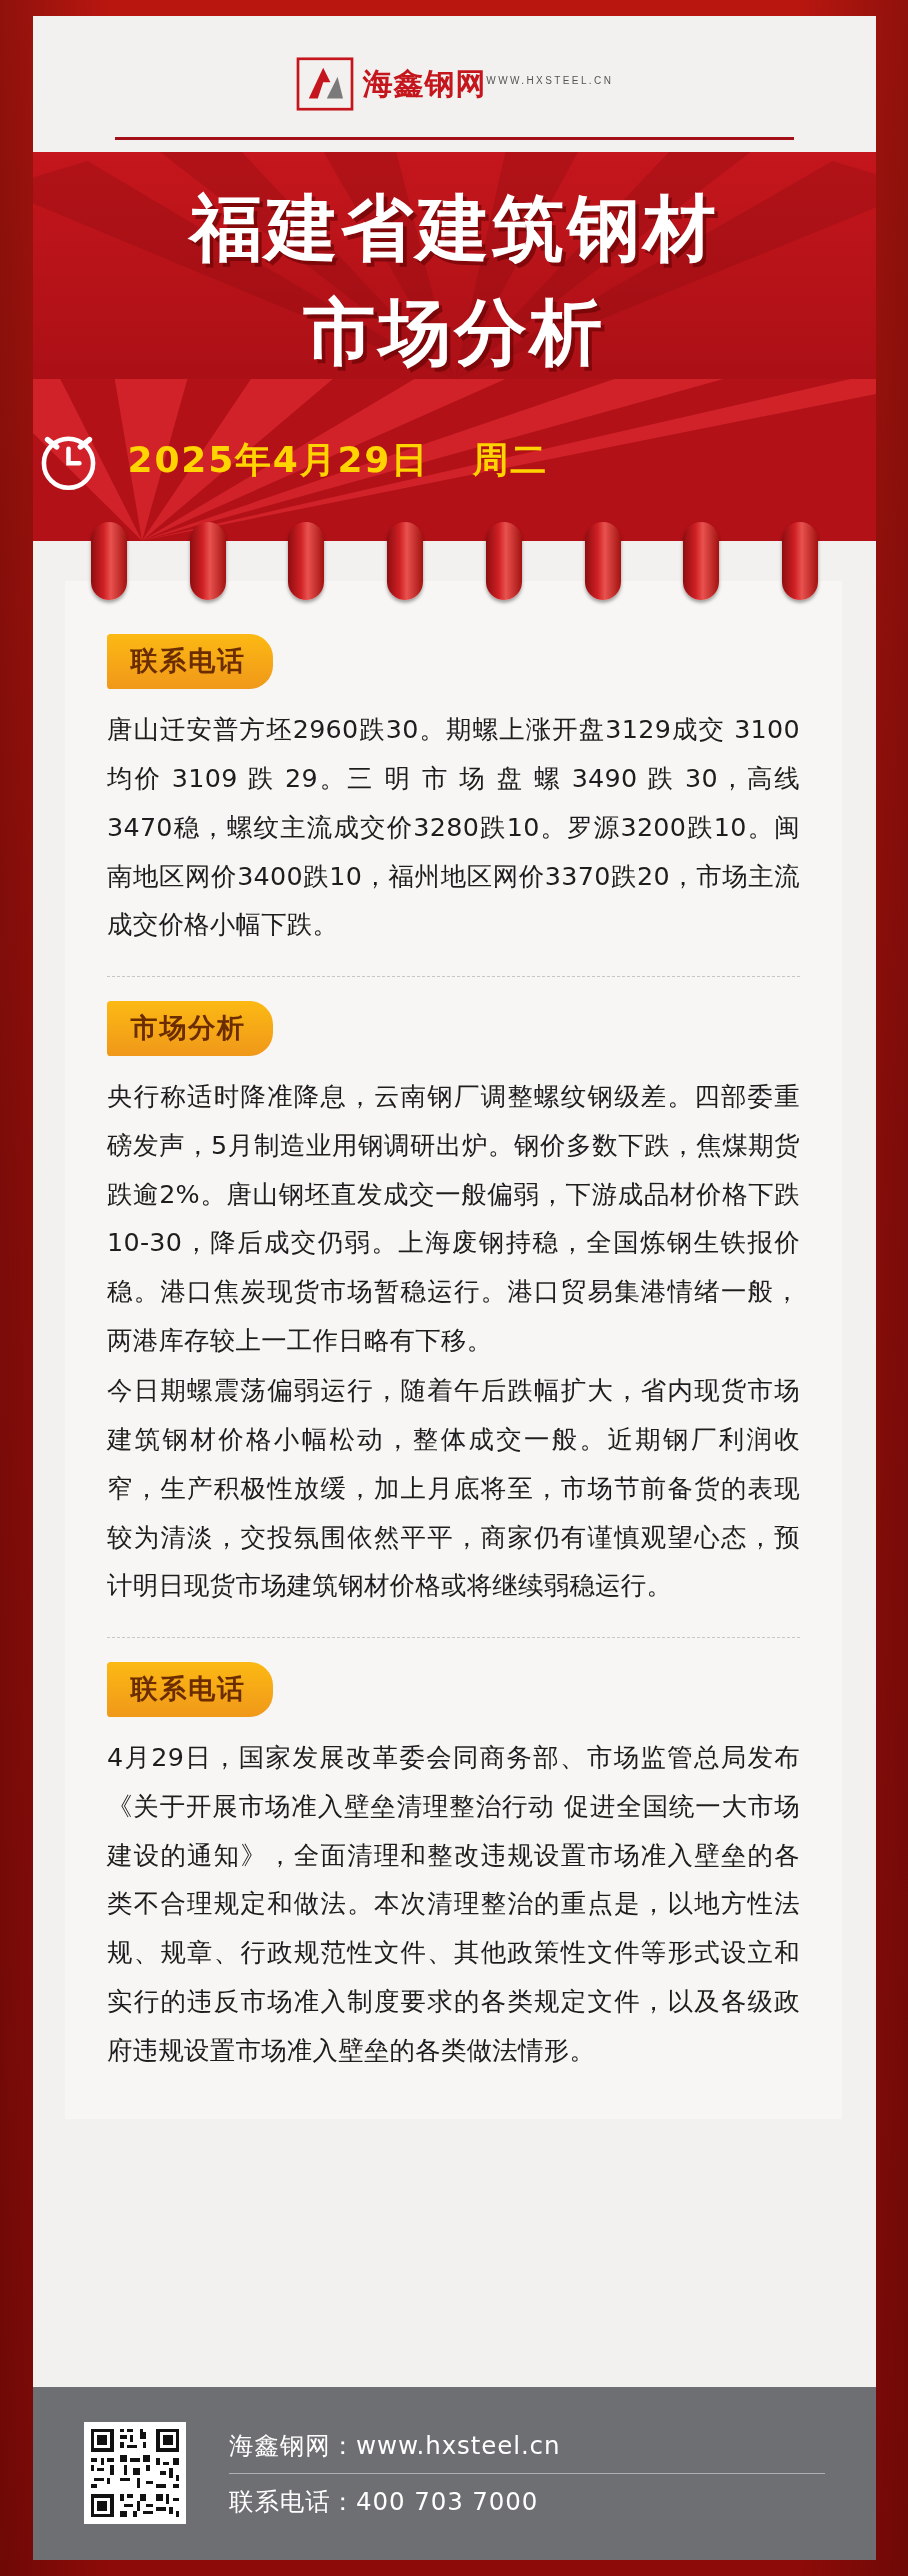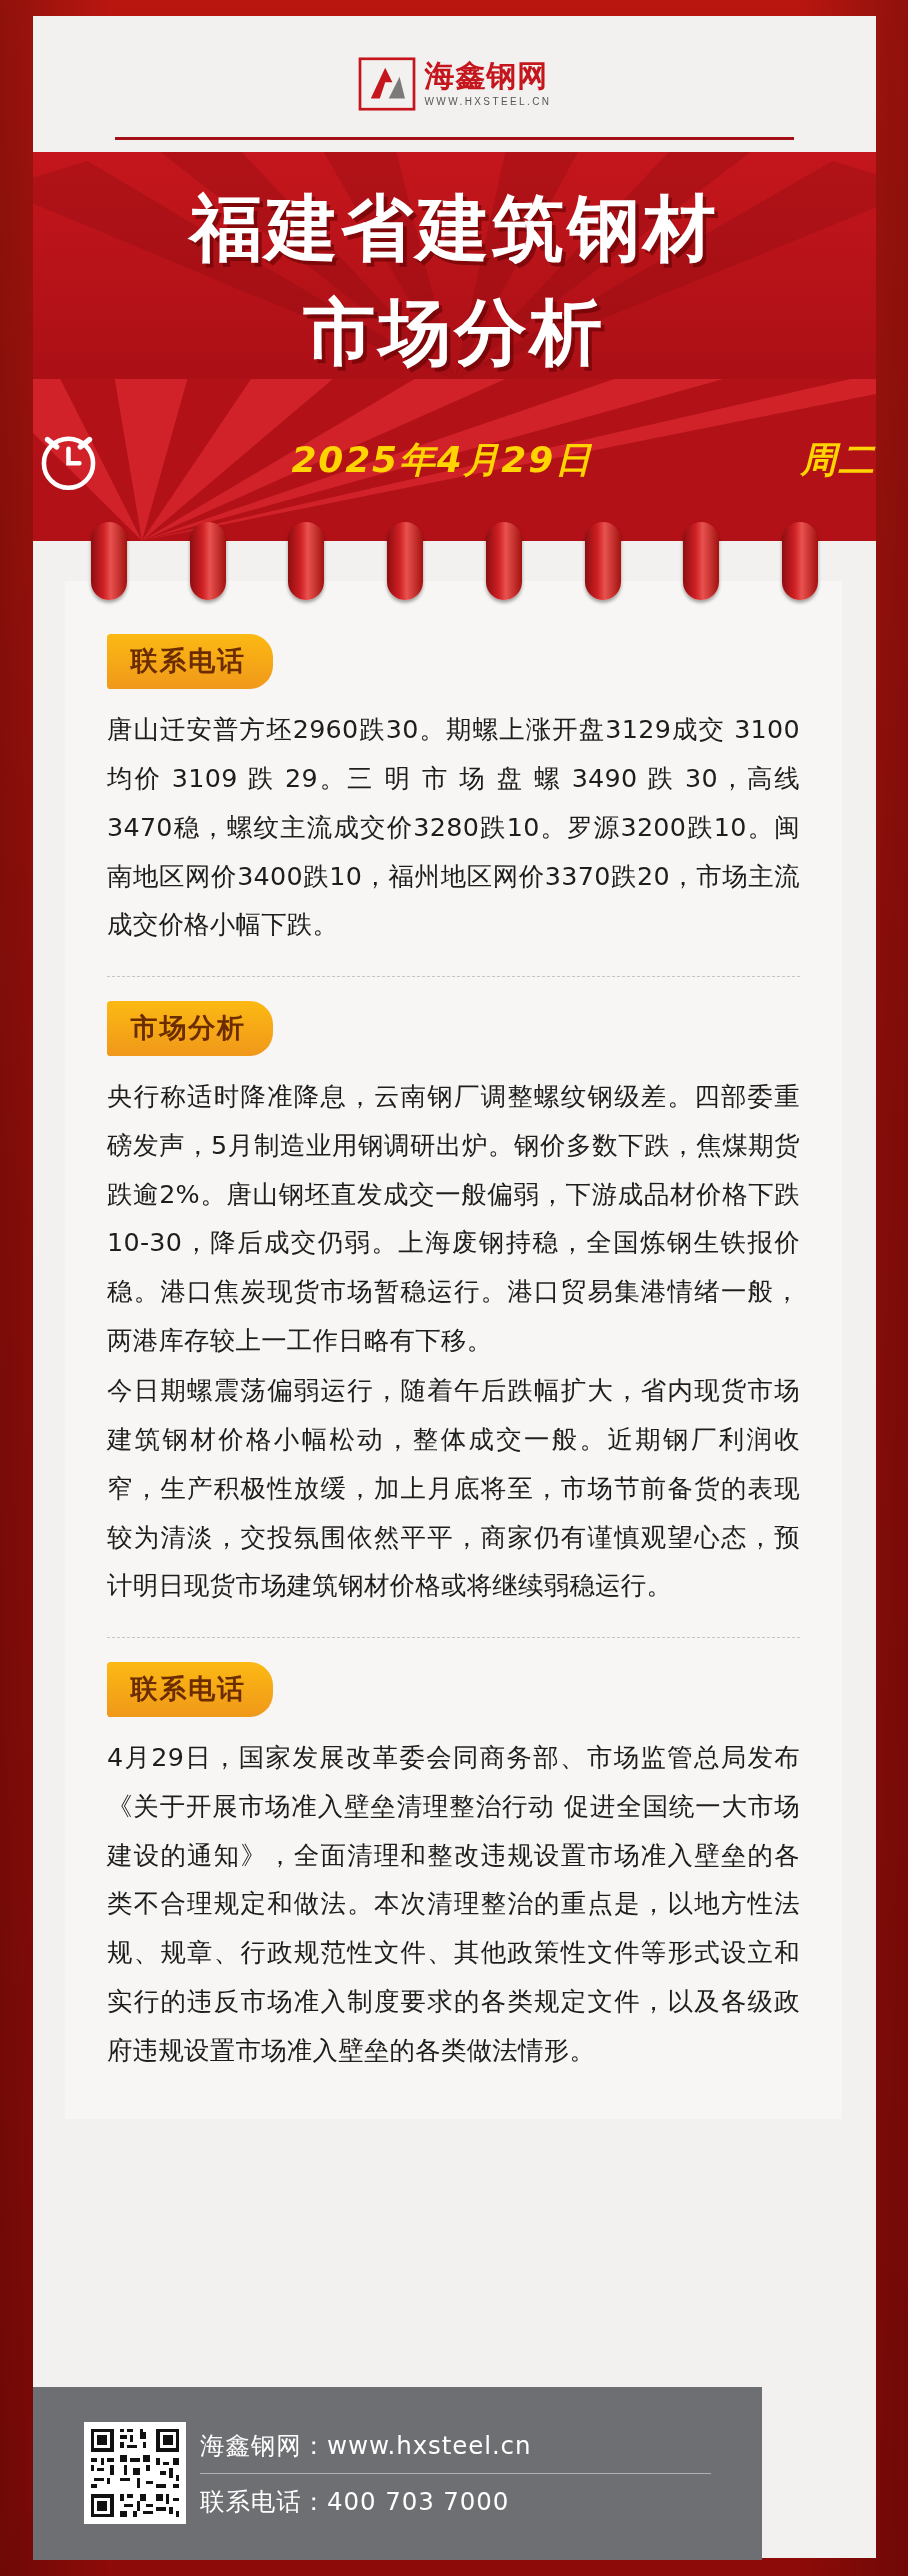--- a/index.html
+++ b/index.html
@@ -49,21 +49,21 @@
     gap: 9px;
   }
   .logo-mark {
     width: 58px;
     height: 54px;
     position: relative;
   }
   .logo-mark svg { display:block; }
   .logo-text {
     display: flex;
-    flex-direction: column;
+    flex-direction: row;
     align-items: flex-start;
     line-height: 1;
   }
   .logo-cn {
     font-size: 30px;
     font-weight: bold;
     color: #c4161c;
     letter-spacing: 0.9px;
   }
   .logo-en {
@@ -113,23 +113,22 @@
   }
   .date-band .fan {
     position: absolute;
     inset: 0;
   }
   .date-inner {
     position: relative;
     height: 100%;
     display: flex;
     align-items: center;
-    justify-content: space-between;
+    justify-content: flex-start;
     gap: 23.6px;
-    font-style: italic;
   }
   .clock-icon { width: 71px; height: 71px; }
   .date-text {
     color: #ffd400;
     font-size: 36px;
     font-weight: bold;
     letter-spacing: 1.8px;
     font-family: "DejaVu Sans", "Liberation Sans", sans-serif;
   }
   .date-weekday { margin-left: 20px; }
@@ -188,29 +187,29 @@
   .para + .para { margin-top: 1.8px; }
   .divider {
     border: 0;
     border-top: 1.8px dashed #c9c5c0;
     margin: 27px 0 23.6px 0;
   }
   
   .footer {
     position: absolute;
     left: 33px;
-    width: 729px;
+    width: 843px;
     bottom: 16.3px;
     height: 173px;
     background: #6e6f72;
     display: flex;
     align-items: center;
     padding: 0 51px;
     box-sizing: border-box;
-    gap: 14px;
+    gap: 43px;
   }
   .qr {
     width: 102px;
     height: 102px;
     background: #fff;
     padding: 3.6px;
     box-sizing: border-box;
   }
   .footer-lines { flex: 1; }
   .footer-line {

